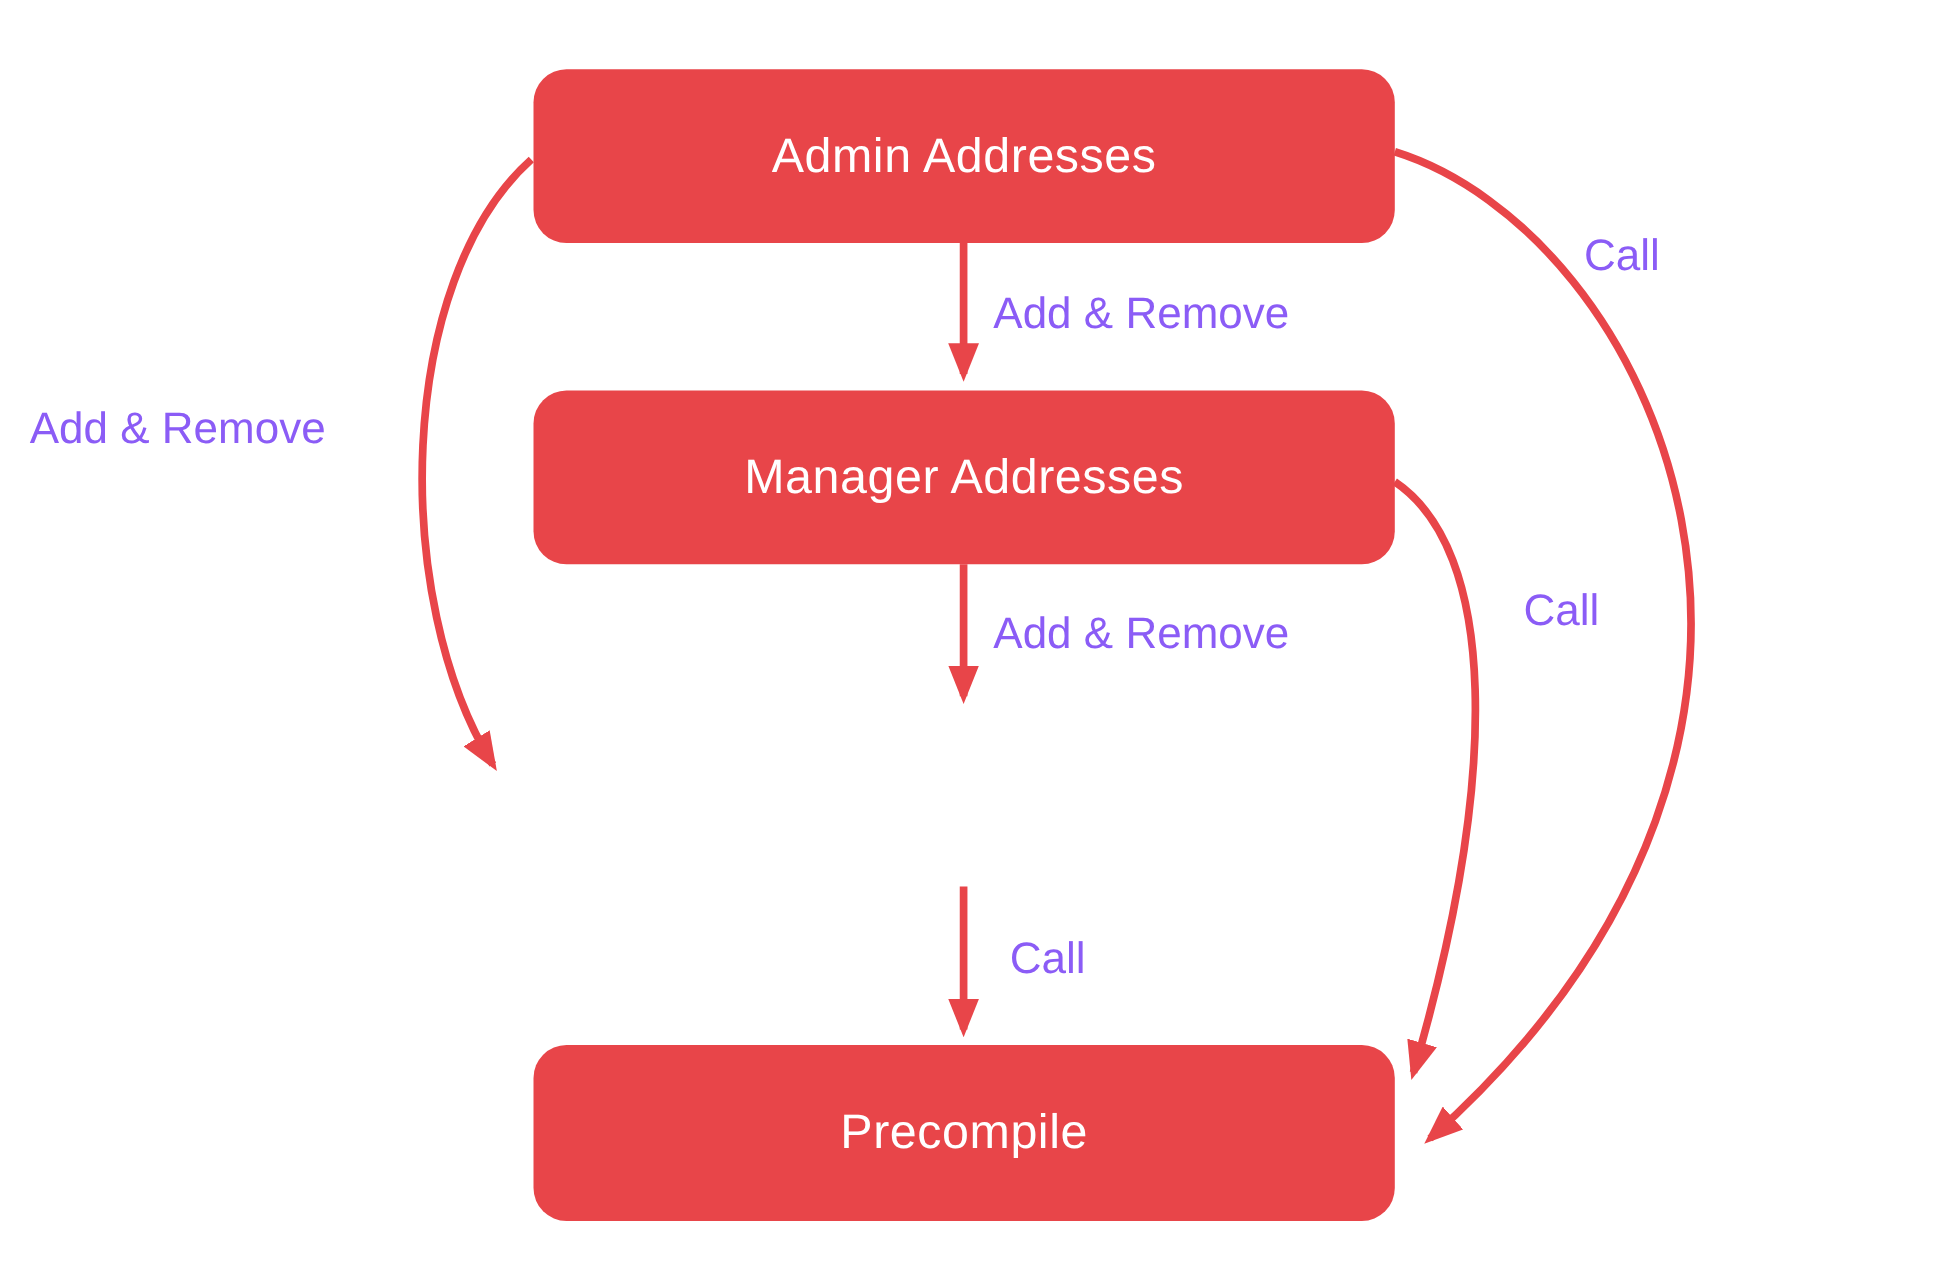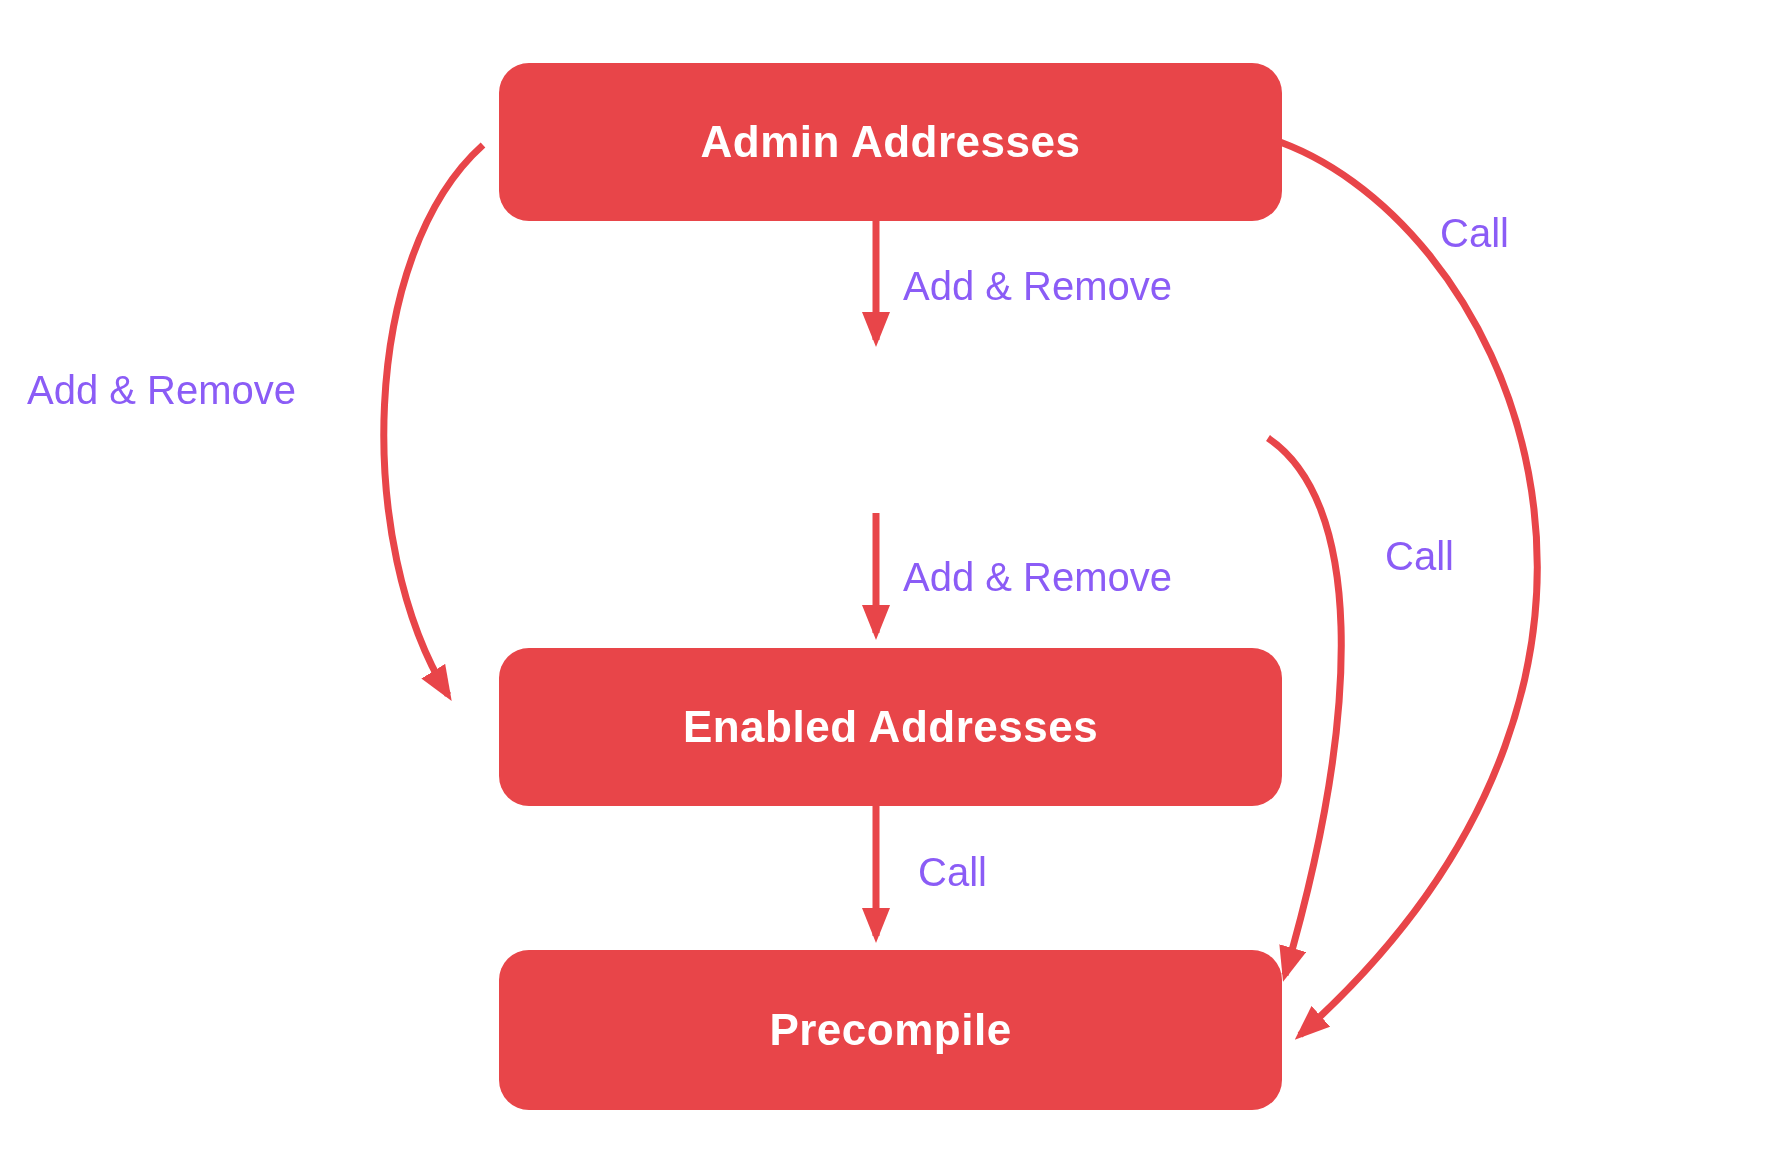--- a/index.html
+++ b/index.html
@@ -21,23 +21,22 @@
     left: 485px;
     width: 783px;
     height: 158px;
     background: #e84549;
     border-radius: 30px;
     display: flex;
     align-items: center;
     justify-content: center;
     color: #ffffff;
     font-size: 44px;
-    font-weight: bold;
+    font-weight: normal;
     letter-spacing: 0.5px;
-    margin-left: 14px;
   }
   .node-admin      { top: 63px;  }
   .node-manager    { top: 355px; }
   .node-enabled    { top: 648px; }
   .node-precompile { top: 950px; height: 160px; }
   .edge-label {
     position: absolute;
     transform: translateY(-50%);
     color: #8b5cf6;
     font-size: 40px;
@@ -72,24 +71,24 @@
 
     <path d="M1268 438 C1360 500, 1365 700, 1285 975" stroke="#e84549" stroke-width="7" fill="none" marker-end="url(#arrowhead)"></path>
 
     <path d="M1268 138 C1500 210, 1720 660, 1300 1035" stroke="#e84549" stroke-width="7" fill="none" marker-end="url(#arrowhead)"></path>
   </svg>
 
   <div class="node node-admin">
     <span>Admin Addresses</span>
   </div>
 
+  <div class="node node-manager">
+    <span>Manager Addresses</span>
+  </div>
 
-  <div class="node node-enabled">
-    <span>Enabled Addresses</span>
-  </div>
 
   <div class="node node-precompile">
     <span>Precompile</span>
   </div>
 
   <div class="edge-label lbl-add-remove-1">Add &amp; Remove</div>
 
   <div class="edge-label lbl-add-remove-2">Add &amp; Remove</div>
 
   <div class="edge-label lbl-call-down">Call</div>

